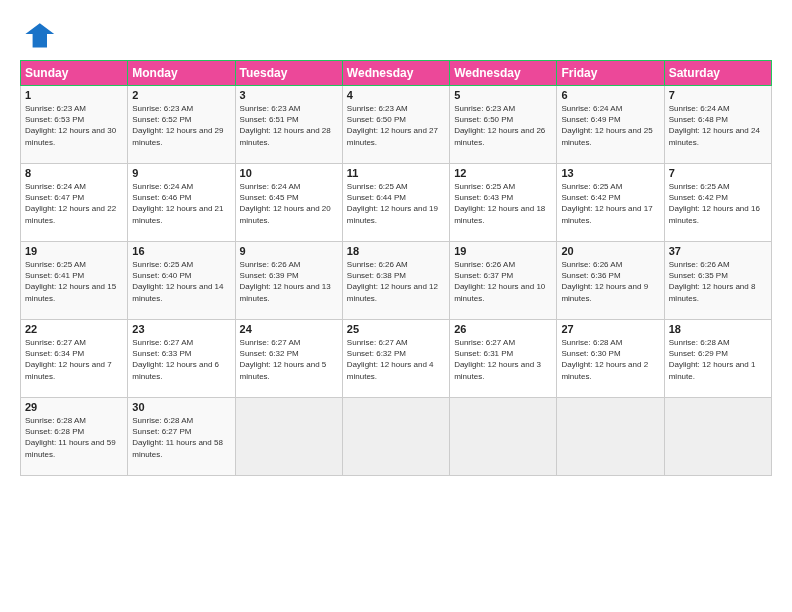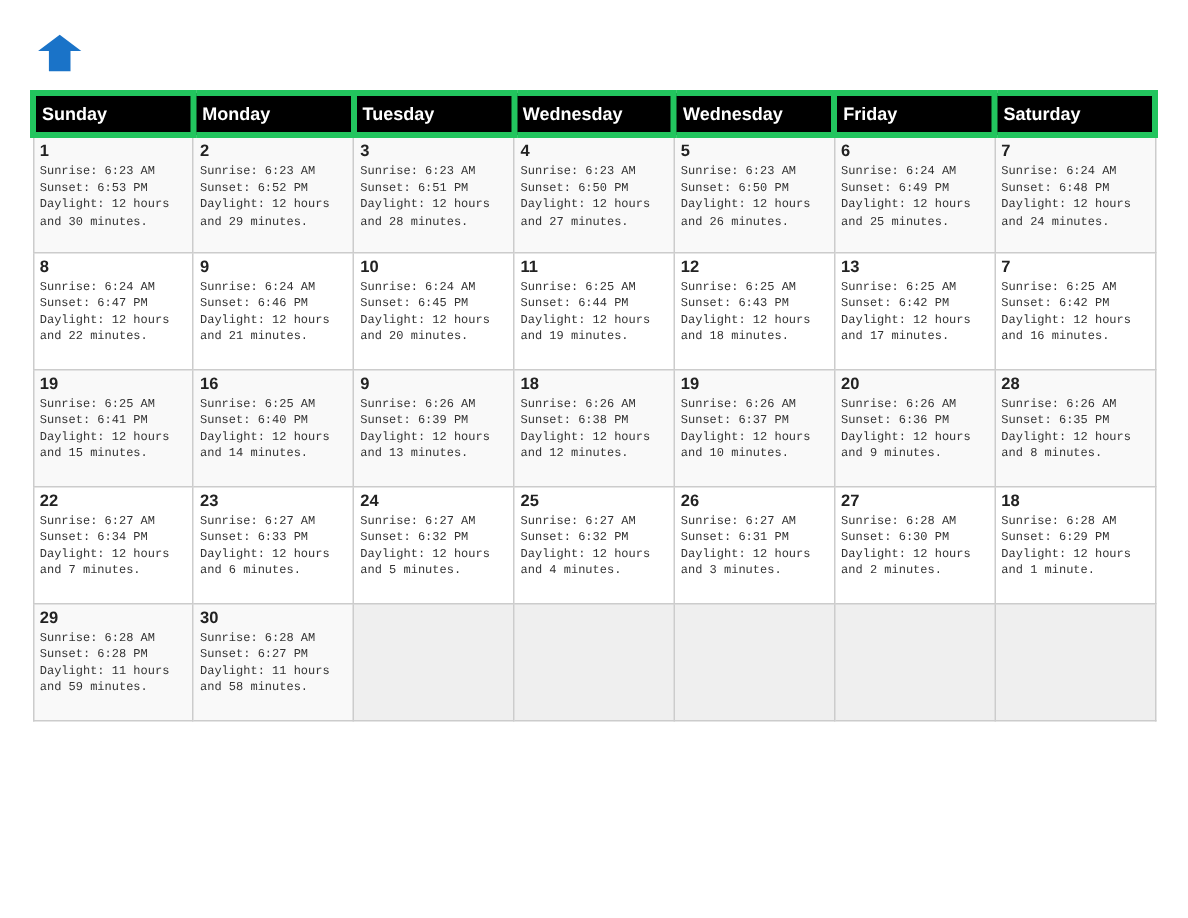--- a/index.html
+++ b/index.html
@@ -51,27 +51,27 @@
       font-size: 14px;
       color: #555;
       margin-top: 2px;
     }
     table {
       width: 100%;
       border-collapse: collapse;
       table-layout: fixed;
     }
     thead tr th {
-      background-color: #000000;
+      background-color: #ec4899;
       color: #fff;
       font-size: 12px;
       font-weight: bold;
       padding: 5px 4px;
       text-align: left;
-      border: 4px solid #22c55e;
+      border: 1px solid #22c55e;
     }
     tbody tr td {
       vertical-align: top;
       border: 1px solid #ccc;
       padding: 3px 4px;
       font-size: 8.5px;
       color: #333;
       height: 78px;
       background: #fff;
     }
@@ -85,21 +85,20 @@
       font-size: 11px;
       font-weight: bold;
       color: #222;
       display: block;
       margin-bottom: 2px;
     }
     .day-info {
       font-size: 8px;
       line-height: 1.4;
       color: #333;
-      font-family: Liberation Mono, monospace;
     }
   </style>
 </head>
 <body>
 
 <div class="page">
   <div class="header-row">
     <div class="logo">
       <svg class="logo-icon" viewBox="0 0 40 40">
         <rect x="0" y="0" width="40" height="40" fill="none"></rect>
@@ -248,21 +247,21 @@
 Sunset: 6:37 PM
 Daylight: 12 hours and 10 minutes.</div>
           </td>
           <td>
             <span class="day-num">20</span>
             <div class="day-info" style="white-space: pre-line;">Sunrise: 6:26 AM
 Sunset: 6:36 PM
 Daylight: 12 hours and 9 minutes.</div>
           </td>
           <td>
-            <span class="day-num">28</span>
+            <span class="day-num">37</span>
             <div class="day-info" style="white-space: pre-line;">Sunrise: 6:26 AM
 Sunset: 6:35 PM
 Daylight: 12 hours and 8 minutes.</div>
           </td>
         </tr>
         <tr>
           <td>
             <span class="day-num">22</span>
             <div class="day-info" style="white-space: pre-line;">Sunrise: 6:27 AM
 Sunset: 6:34 PM

